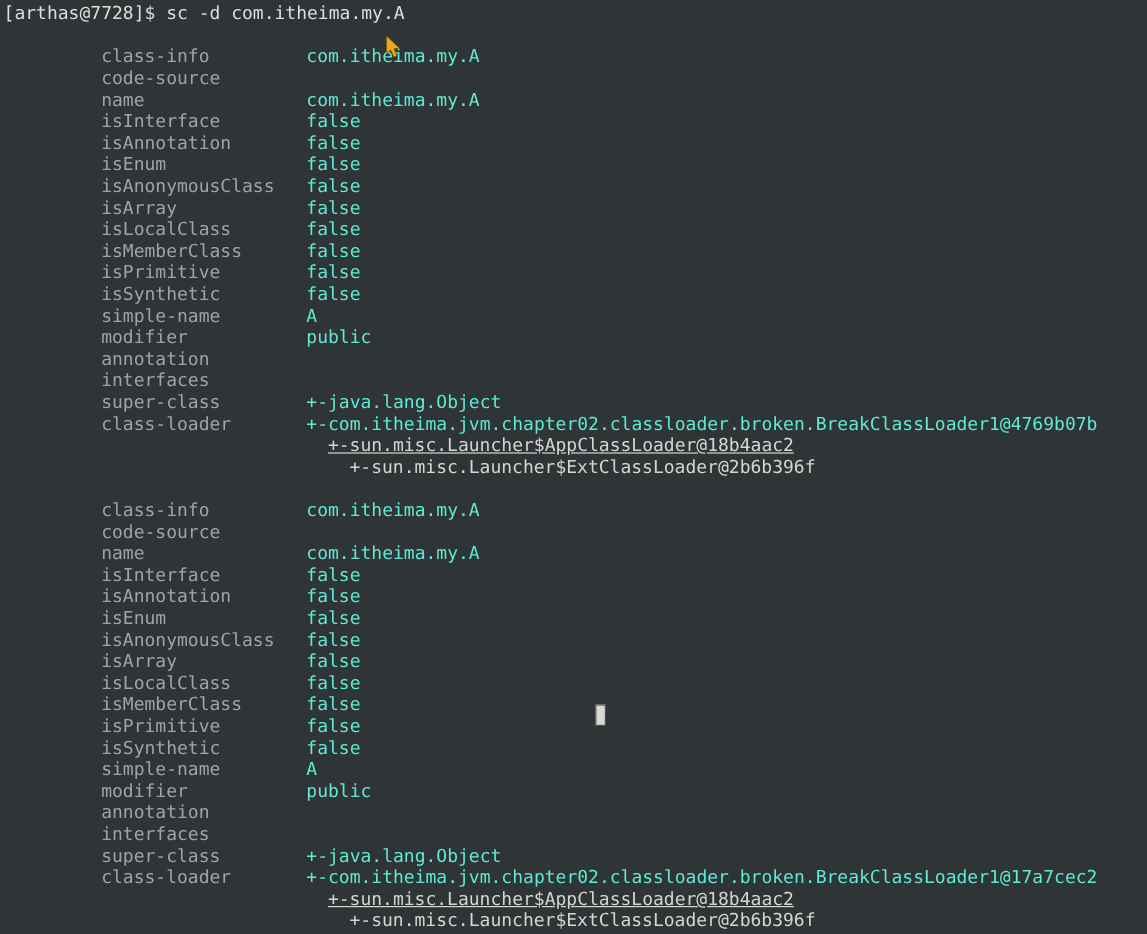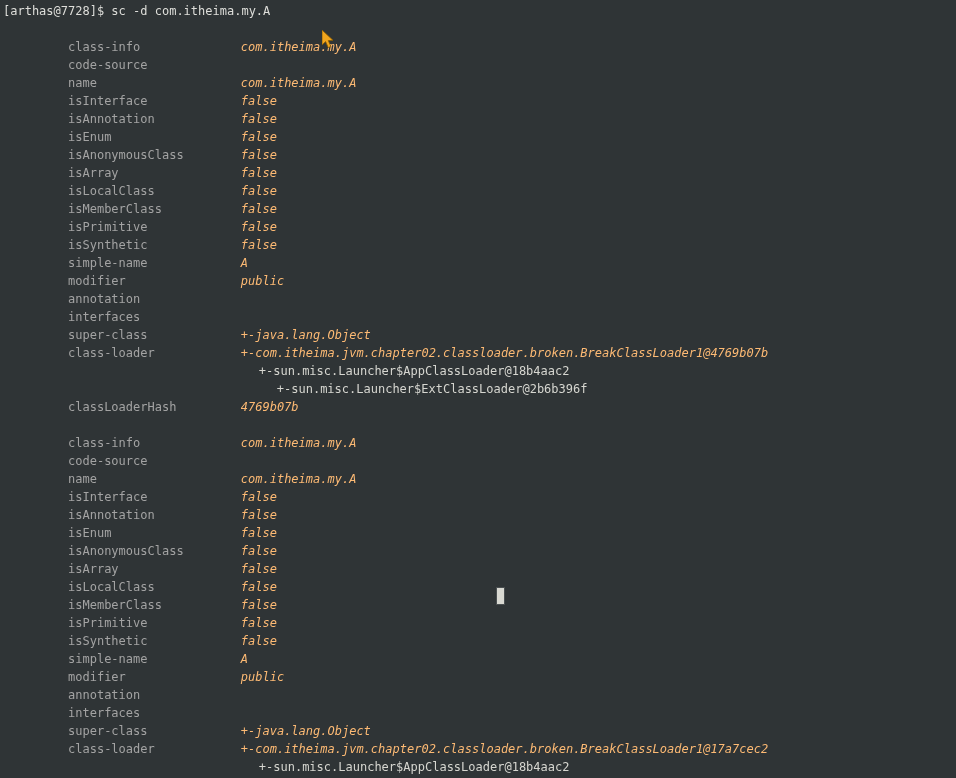--- a/index.html
+++ b/index.html
@@ -8,21 +8,21 @@
     padding: 0;
     background: #2f3436;
   }
   #terminal {
     position: relative;
     width: 956px;
     height: 778px;
     background: #2f3436;
     overflow: hidden;
     font-family: "DejaVu Sans Mono", "Liberation Mono", monospace;
-    font-size: 12px;
+    font-size: 15px;
     line-height: 18px;
     color: #d6d6d0;
     -webkit-font-smoothing: antialiased;
   }
   .screen {
     position: absolute;
     left: 0;
     top: 0;
     width: 956px;
     padding: 2px 0 0 3px;
@@ -44,29 +44,28 @@
   }
   .key {
     display: inline-block;
     width: 180px;
     white-space: pre;
     color: #a3a3a3;
   }
   .val {
     display: inline-block;
     white-space: pre;
-    color: #fdba74;
-    font-style: italic;
+    color: #5eead4;
   }
   .tree {
     display: inline-block;
     white-space: pre;
     color: #d6d6d0;
   }
-  .indent1 { padding-left: 18px; }
+  .indent1 { padding-left: 18px; text-decoration: underline; }
   .indent2 { padding-left: 36px; }
 
   
   #caret {
     position: absolute;
     left: 496px;
     top: 587px;
     width: 9px;
     height: 18px;
     background: #d9d9d2;
@@ -145,23 +144,20 @@
       </div>
       <div class="row">
         <span class="key"> class-loader</span><span class="val">+-com.itheima.jvm.chapter02.classloader.broken.BreakClassLoader1@4769b07b</span>
       </div>
       <div class="row">
         <span class="key"> </span><span class="tree indent1">+-sun.misc.Launcher$AppClassLoader@18b4aac2</span>
       </div>
       <div class="row">
         <span class="key"> </span><span class="tree indent2">+-sun.misc.Launcher$ExtClassLoader@2b6b396f</span>
       </div>
-      <div class="row">
-        <span class="key"> classLoaderHash</span><span class="val">4769b07b</span>
-      </div>
     </div>
 
     <div class="line blank">&nbsp;</div>
 
     <div>
       <div class="row">
         <span class="key"> class-info</span><span class="val">com.itheima.my.A</span>
       </div>
       <div class="row">
         <span class="key"> code-source</span><span class="val"></span>

